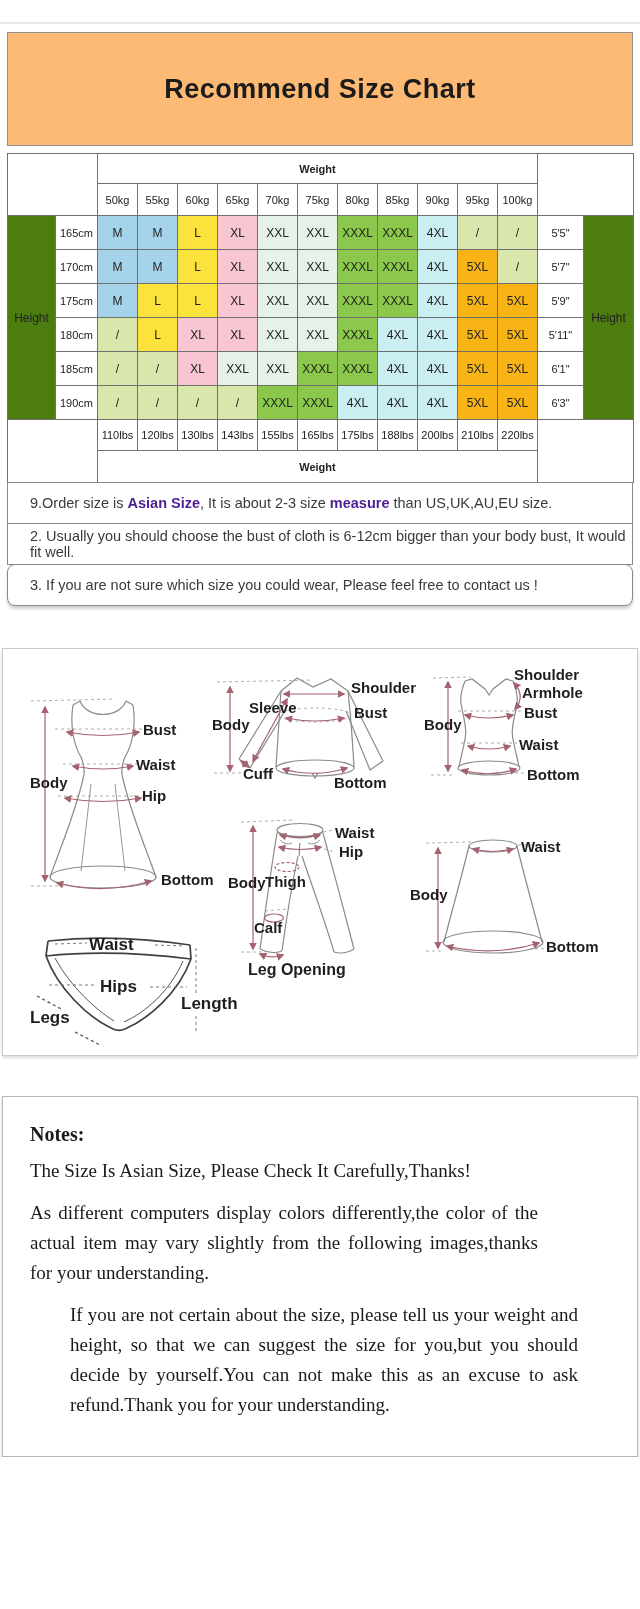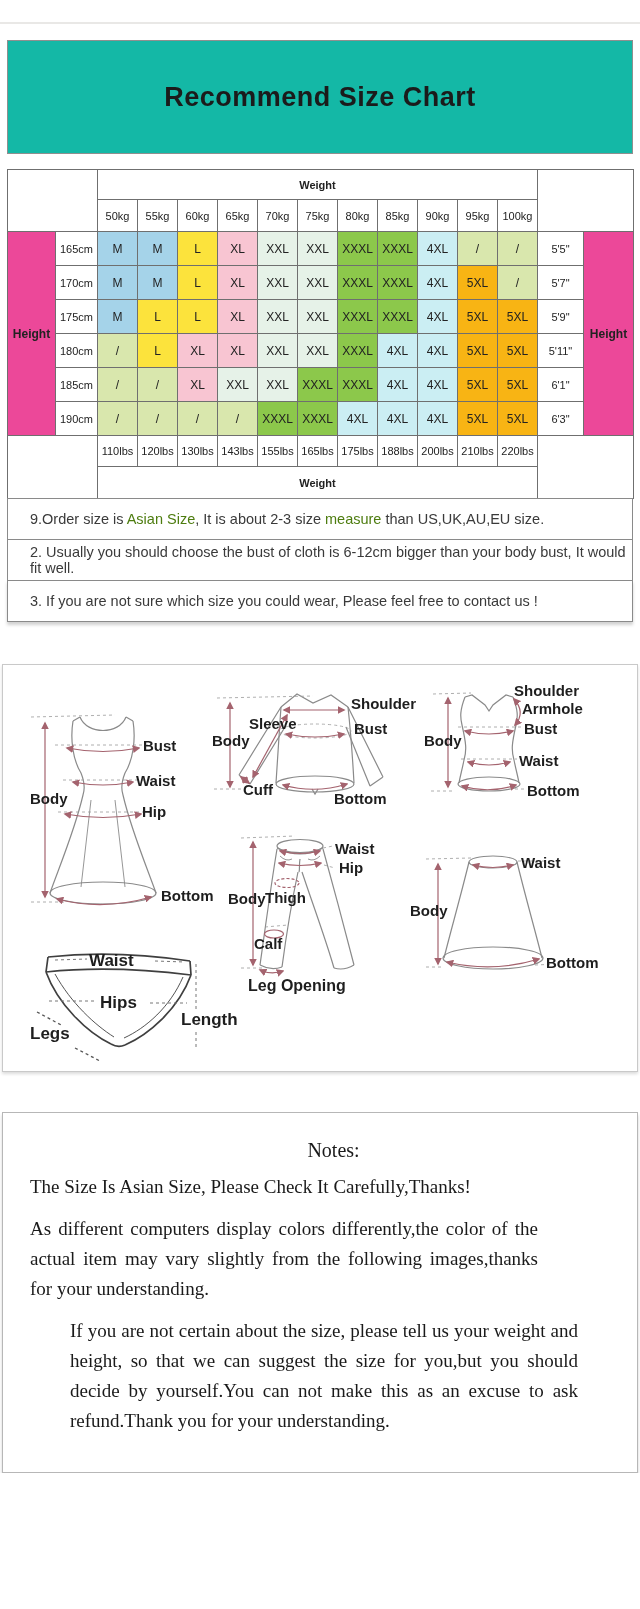--- a/index.html
+++ b/index.html
@@ -1,50 +1,50 @@
 <!DOCTYPE html>
 <html><head>
 <meta charset="utf-8">
 <style>
   html,body{margin:0;padding:0;background:#fff;}
   body{width:640px;font-family:"Liberation Sans",sans-serif;color:#222;}
   .top-rule{height:2px;background:#e9e8e6;margin:22px 0 6px 0;}
   
-  .title-box{margin:16px 7px;height:112px;border:1px solid #8f8f8f;background:#14b8a6;
+  .title-box{margin:8px 7px;height:112px;border:1px solid #8f8f8f;background:#fdba74;
              display:flex;align-items:center;justify-content:center;}
   .title-box h1{margin:0;font-size:27px;font-weight:bold;color:#1b1b1b;letter-spacing:.5px;}
   
   table.size-table{border-collapse:collapse;margin:-1px 7px 0 7px;table-layout:fixed;width:626px;}
   table.size-table td{border:1px solid #6f6f6f;text-align:center;vertical-align:middle;
                       font-size:11px;color:#222;padding:0;overflow:hidden;}
   td.wlabel{font-weight:bold;font-size:12.5px;height:29px;background:#fff;}
-  td.side{font-weight:bold;font-size:12.5px;background:#ec4899;}
+  td.side{font-weight:normal;font-size:12.5px;background:#4d7c0f;}
   tr.r-kg td{height:31px;}
   tr.r-size td{height:33px;font-size:12px;}
   tr.r-size td.hcm,tr.r-size td.hft{font-size:11px;background:#fff;}
   tr.r-lbs td{height:30px;}
   tr.r-foot td{height:31px;}
   td.corner{background:#fff;}
   
   .note-row{margin:-1px 7px 0 7px;border:1px solid #8a8a8a;min-height:40px;display:flex;
             align-items:center;padding-left:22px;font-size:14.5px;color:#3a3a3a;background:#fff;}
-  .note-row .red{color:#4d7c0f;font-weight:normal;}
+  .note-row .red{color:#4c1d95;font-weight:bold;}
   .note-row span{white-space:pre-wrap;}
-  .shadowed{box-shadow:0 3px 3px rgba(0,0,0,.18);}
+  .shadowed{box-shadow:0 3px 3px rgba(0,0,0,.18);border-radius:8px;}
   
   .diagram-panel{margin:42px 2px 0 2px;border:1px solid #c9c9c9;background:#fff;height:406px;
                  box-shadow:0 2px 3px rgba(0,0,0,.14);}
   .st{font-family:"Liberation Sans",sans-serif;font-weight:bold;font-size:15px;fill:#1e1e1e;}
   .stbig{font-size:17px;}
   .stmed{font-size:16px;}
   
   .bottom-panel{margin:40px 2px 0 2px;border:1px solid #b7b7b7;background:#fff;
                 padding:26px 0 36px 27px;box-shadow:0 3px 3px rgba(0,0,0,.18);
                 font-family:"Liberation Serif",serif;color:#1a1a1a;}
-  .bottom-panel h2{margin:0 0 10px 0;font-size:20px;font-weight:normal;text-align:center;}
+  .bottom-panel h2{margin:0 0 10px 0;font-size:20px;font-weight:bold;}
   .bottom-panel p{width:508px;margin:0 0 12px 0;font-size:19px;line-height:30px;
                   text-align:justify;}
   .bottom-panel p:last-child{margin-bottom:0;margin-left:40px;}
 </style>
 </head>
 <body>
 
 <div class="top-rule"></div>
 
 <div class="title-box">

